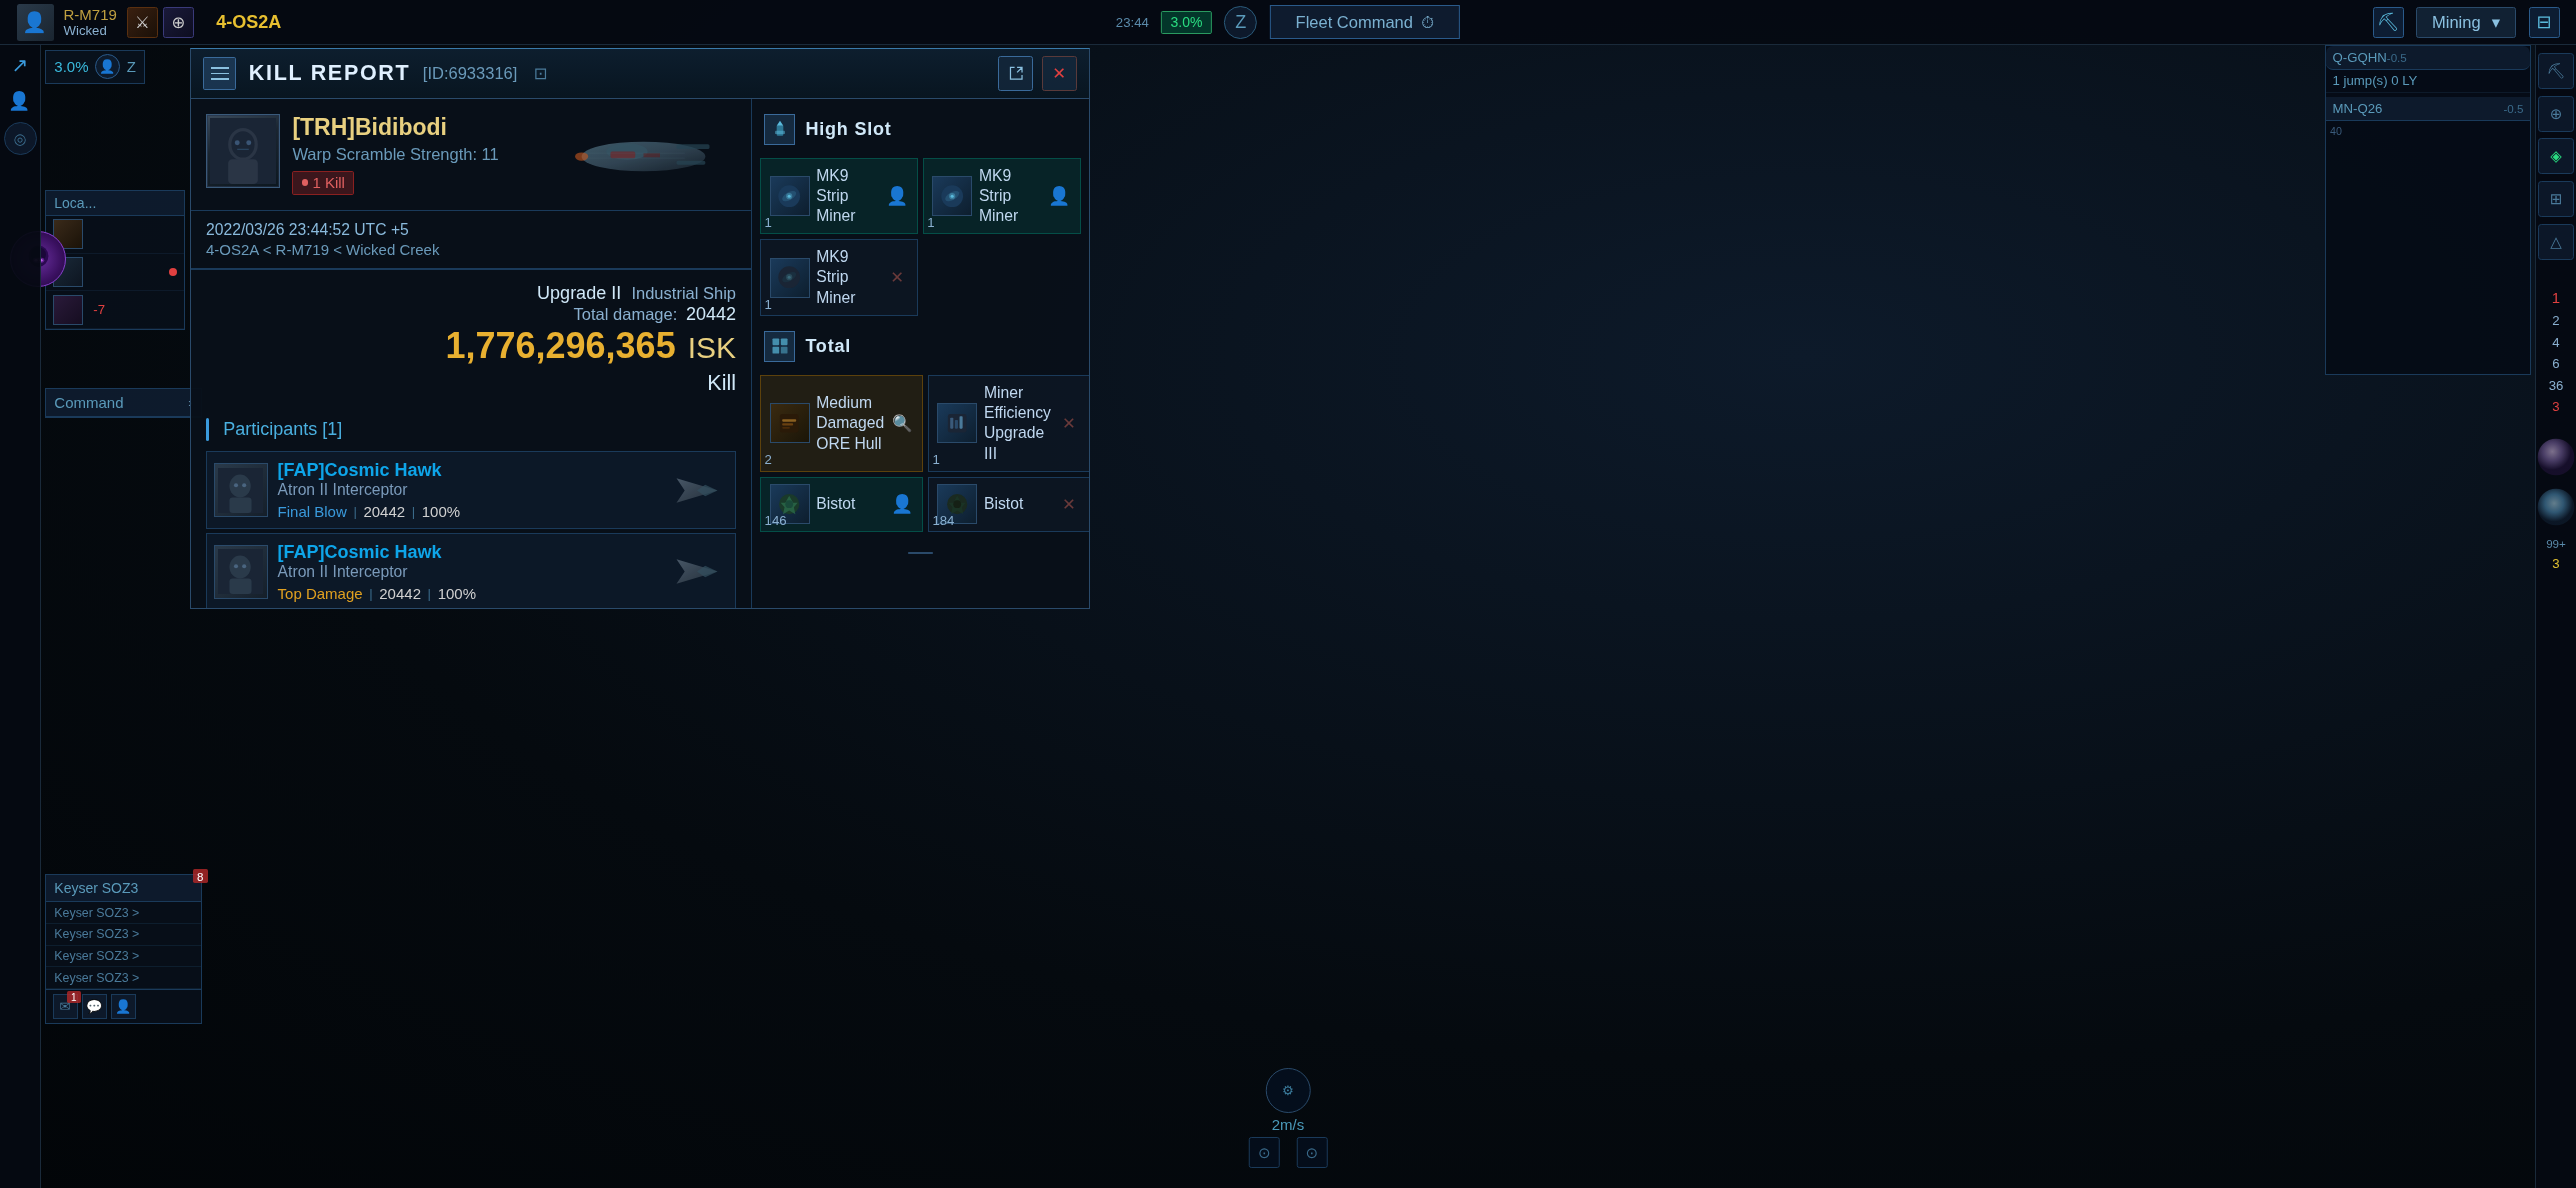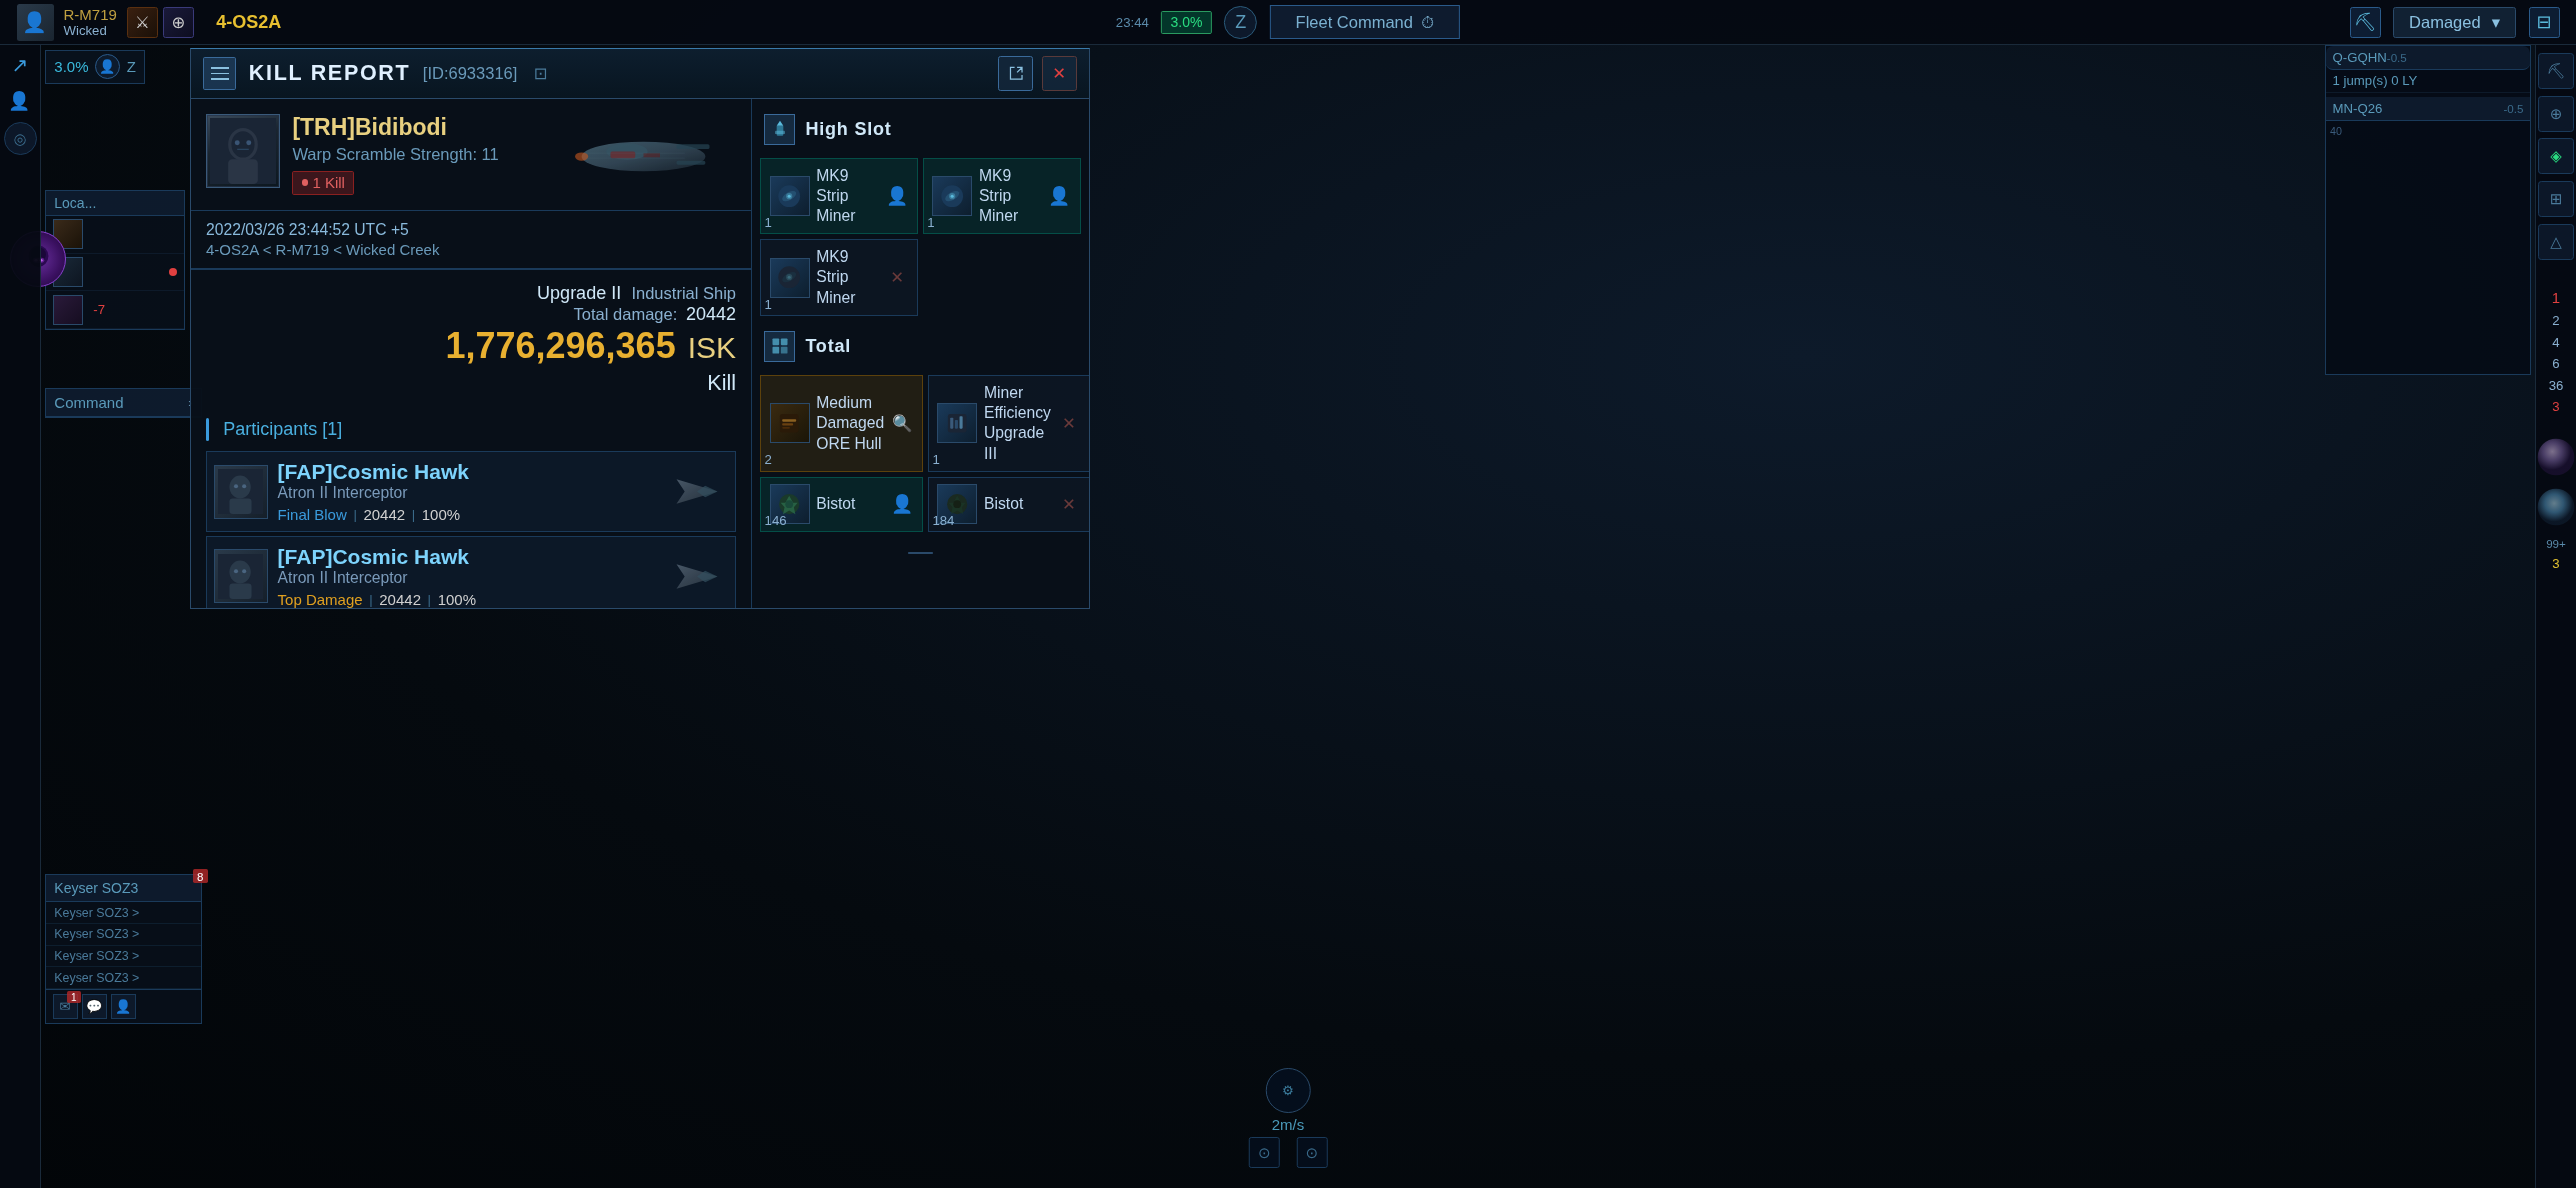--- a/index.html
+++ b/index.html
@@ -329,22 +329,22 @@
       font-size: 23px;
       color: #4a6a8a;
       flex-shrink: 0;
     }
 
     .participant-info {
       flex: 1;
     }
 
     .participant-name {
-      color: #7dd3fc;
-      font-size: 21px;
+      color: #0ea5e9;
+      font-size: 18px;
       font-weight: bold;
     }
 
     .participant-ship {
       color: #7a9aba;
       font-size: 15.7px;
     }
 
     .participant-stats {
       display: flex;
@@ -759,21 +759,21 @@
       <span>⏱</span>
     </div>
   </div>
 
   <div class="top-bar-right">
 
     <div style="display:flex;align-items:center;gap:6.6px;">
       <div style="width:31px;height:31px;background:rgba(15,35,60,0.8);border:0.8px solid #2a5a8a;border-radius:2.5px;display:flex;align-items:center;justify-content:center;font-size:18px;color:#5abadc;">⛏</div>
     </div>
     <div class="mining-btn">
-      <span>Damaged</span>
+      <span>Mining</span>
       <span style="margin-left:6.6px;">▾</span>
     </div>
     <div style="width:31px;height:31px;background:rgba(15,35,60,0.8);border:0.8px solid #2a5a8a;border-radius:2.5px;display:flex;align-items:center;justify-content:center;font-size:18px;color:#5abadc;">⊟</div>
   </div>
 </div>
 
 <div class="sidebar-nav">
   <div style="color:#3a9adc;font-size:20px;margin-bottom:8.3px;">↗</div>
   <div style="color:#4a7a9a;font-size:18px;margin-bottom:6.6px;">👤</div>
   <div style="width:33px;height:33px;background:rgba(15,30,50,0.7);border:0.8px solid #1a3a5a;border-radius:50%;display:flex;align-items:center;justify-content:center;color:#3a6a8a;font-size:15px;margin-bottom:6.6px;">◎</div>

